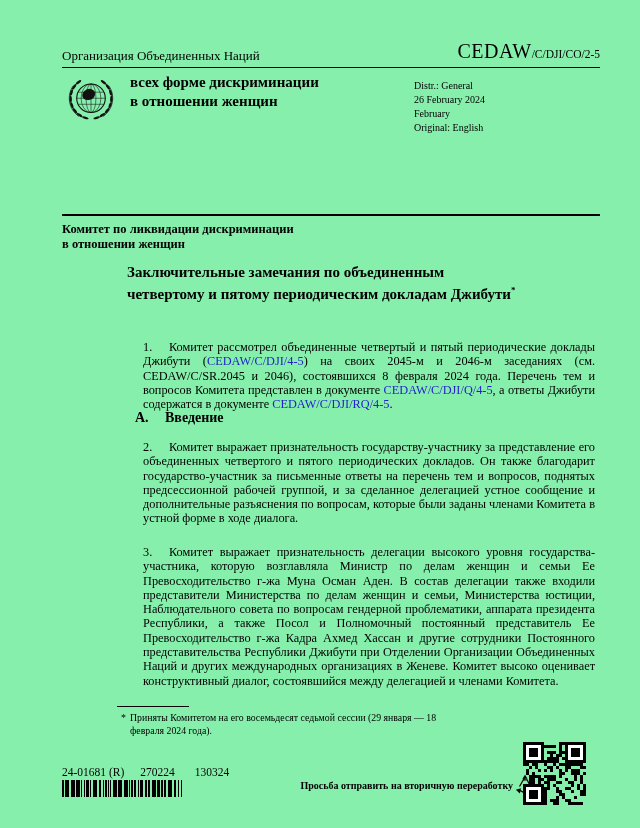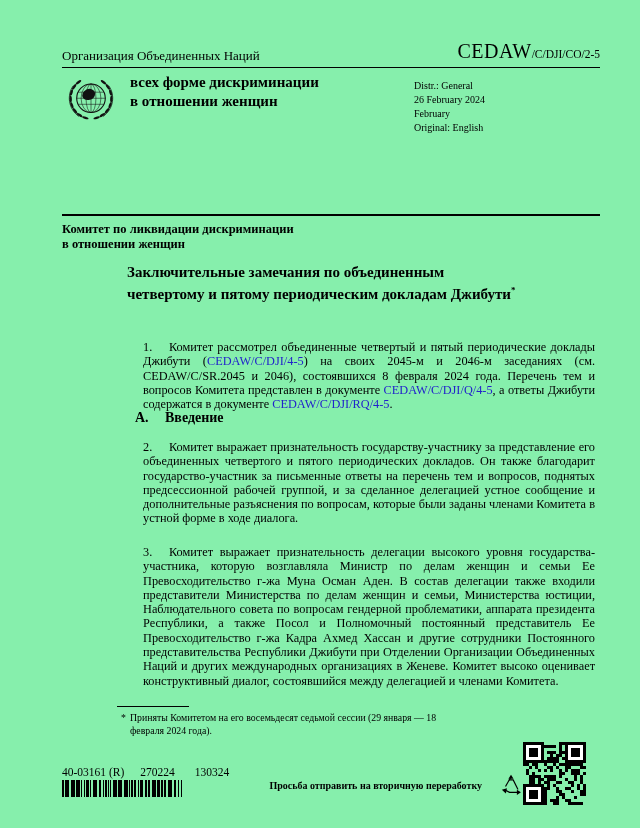--- a/index.html
+++ b/index.html
@@ -42,21 +42,21 @@
   .fn-rule { left:117px; top:706px; width:72px; height:0; border-top:1px solid #000; }
   .footnote { left:117px; top:712px; width:352px; font-size:9.8px; line-height:12.5px;
               padding-left:13px; position:absolute; }
   .footnote .marker { position:absolute; left:4px; top:0; }
 
   .footer-id { left:62px; top:766px; font-size:11.5px; white-space:nowrap; }
   .footer-id .gap1 { display:inline-block; width:16px; }
   .footer-id .gap2 { display:inline-block; width:20px; }
   .barcode { left:62px; top:780px; width:124px; height:17px; }
 
-  .recycle-line { top:774px; right:117px; display:flex; align-items:center; gap:17px; }
+  .recycle-line { top:774px; right:103px; display:flex; align-items:center; gap:0; }
   .recycle-text { font-weight:bold; font-size:10px; white-space:nowrap; }
   .recycle-icon svg { display:block; }
 
   .qr { left:523px; top:742px; width:63px; height:63px; }
 </style>
 </head>
 <body>
 
 <div class="page">
 
@@ -138,21 +138,21 @@
     <span class="pnum">3.</span><span>Комитет выражает признательность делегации высокого уровня государства-участника, которую возглавляла Министр по делам женщин и семьи Ее Превосходительство г-жа Муна Осман Аден. В состав делегации также входили представители Министерства по делам женщин и семьи, Министерства юстиции, Наблюдательного совета по вопросам гендерной проблематики, аппарата президента Республики, а также Посол и Полномочный постоянный представитель Ее Превосходительство г-жа Кадра Ахмед Хассан и другие сотрудники Постоянного представительства Республики Джибути при Отделении Организации Объединенных Наций и других международных организациях в Женеве. Комитет высоко оценивает конструктивный диалог, состоявшийся между делегацией и членами Комитета.</span>
   </div>
 
   <div class="abs fn-rule"></div>
   <div class="footnote">
     <span class="marker">*</span>
     <span>Приняты Комитетом на его восемьдесят седьмой сессии (29 января — 18 февраля 2024 года).</span>
   </div>
 
   <div class="abs footer-id">
-    <span>40-03161 (R)</span><span class="gap1"></span><span>270224</span><span class="gap2"></span><span>130324</span>
+    <span>24-01681 (R)</span><span class="gap1"></span><span>270224</span><span class="gap2"></span><span>130324</span>
   </div>
 
   <div class="abs barcode">
     <svg id="barcode-svg" viewBox="0 0 124 17" width="124" height="17" fill="#000">
         <rect x="0" y="0" width="2" height="17" fill="#000"></rect>
         <rect x="3" y="0" width="4" height="17" fill="#000"></rect>
         <rect x="9" y="0" width="4" height="17" fill="#000"></rect>
         <rect x="14" y="0" width="4" height="17" fill="#000"></rect>
         <rect x="19" y="0" width="1" height="17" fill="#000"></rect>
         <rect x="22" y="0" width="1" height="17" fill="#000"></rect>

